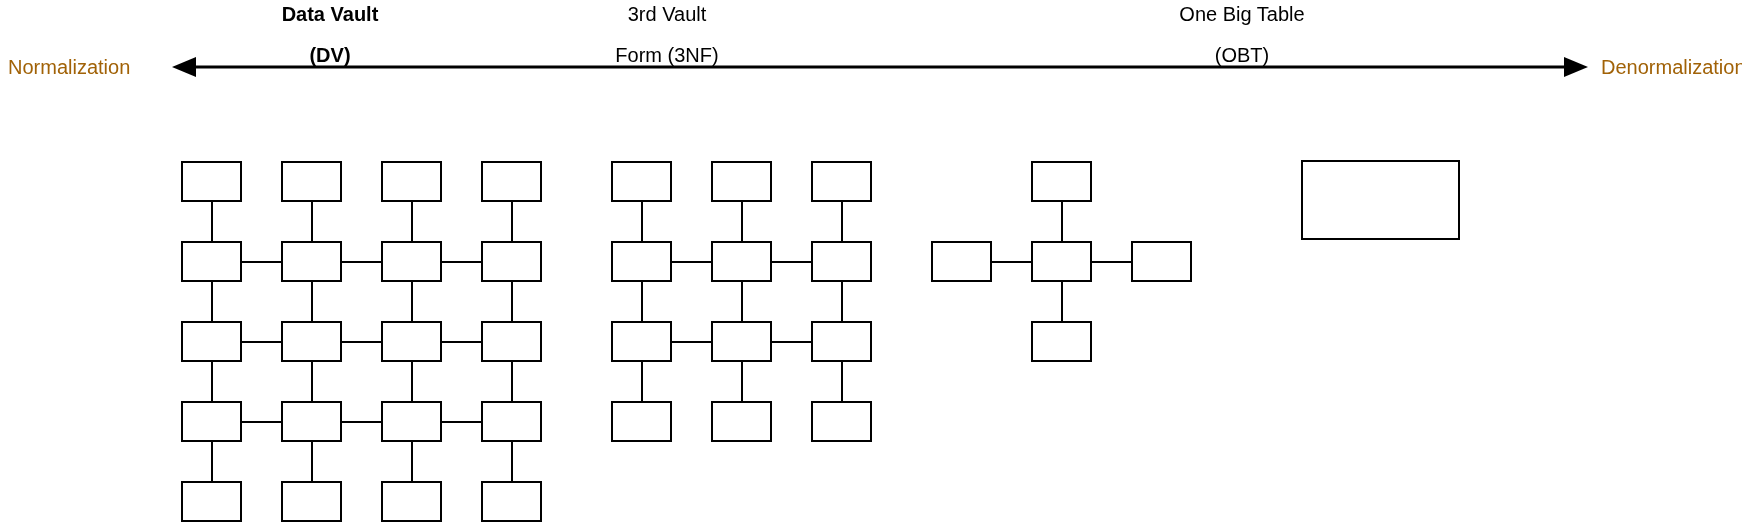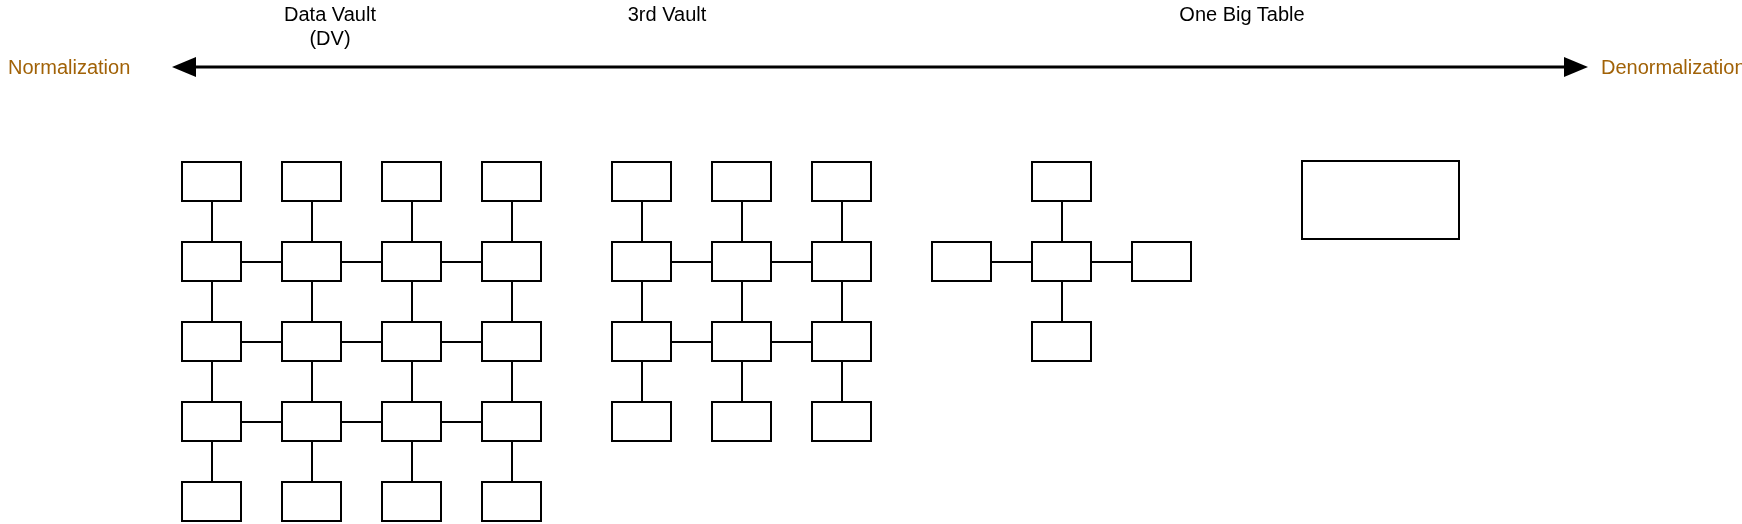--- a/index.html
+++ b/index.html
@@ -30,21 +30,21 @@
 
   .stage-label {
     position: absolute;
     top: 2px;
     width: 220px;
     text-align: center;
     font-size: 20px;
     line-height: 24px;
     color: #000;
   }
-  .stage-label .l2 { display: block; }
+  .stage-label .l2 { display: block; margin-top: 17px; }
 
   #axis-arrow { position: absolute; left: 170px; top: 50px; }
 
   
   .node {
     position: absolute;
     box-sizing: border-box;
     border: 2px solid #000000;
     background: #ffffff;
     z-index: 2;
@@ -64,29 +64,31 @@
 
   <div class="axis-end-label" id="axis-label-left">Normalization</div>
   <div class="axis-end-label" id="axis-label-right">Denormalization</div>
 
   <svg id="axis-arrow" width="1420" height="36" viewBox="0 0 1420 36">
     <line x1="22" y1="17" x2="1398" y2="17" stroke="#000" stroke-width="3"></line>
     <polygon points="2,17 26,7 26,27" fill="#000"></polygon>
     <polygon points="1418,17 1394,7 1394,27" fill="#000"></polygon>
   </svg>
 
-  <div class="stage-label" id="stage-label-0" style="left: 220px;">
+  <div class="stage-label" id="stage-label-0" style="left: 220px; font-weight: bold;">
     <span>Data Vault</span>
     <span class="l2">(DV)</span>
   </div>
   <div class="stage-label" id="stage-label-1" style="left: 557px;">
     <span>3rd Vault</span>
+    <span class="l2">Form (3NF)</span>
   </div>
   <div class="stage-label" id="stage-label-3" style="left: 1132px;">
     <span>One Big Table</span>
+    <span class="l2">(OBT)</span>
   </div>
 
   <div id="models-layer">
       <div class="node" style="left: 181px; top: 161px; width: 61px; height: 41px;"></div>
       <div class="link v" style="left: 210.5px; top: 202px; height: 39px;"></div>
       <div class="node" style="left: 281px; top: 161px; width: 61px; height: 41px;"></div>
       <div class="link v" style="left: 310.5px; top: 202px; height: 39px;"></div>
       <div class="node" style="left: 381px; top: 161px; width: 61px; height: 41px;"></div>
       <div class="link v" style="left: 410.5px; top: 202px; height: 39px;"></div>
       <div class="node" style="left: 481px; top: 161px; width: 61px; height: 41px;"></div>

